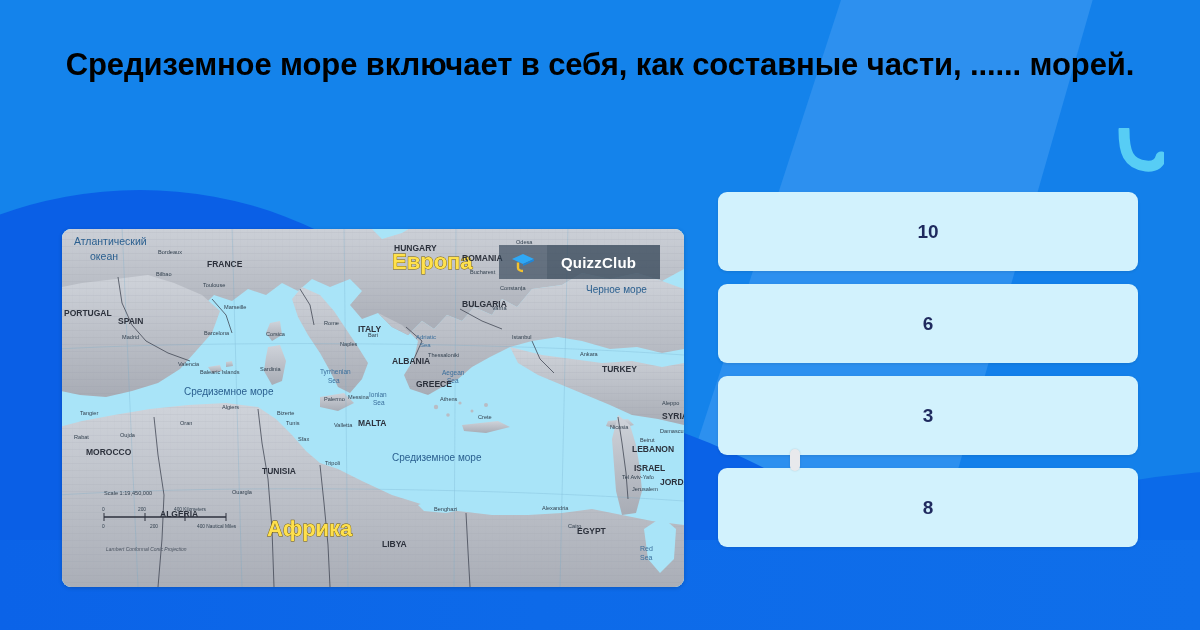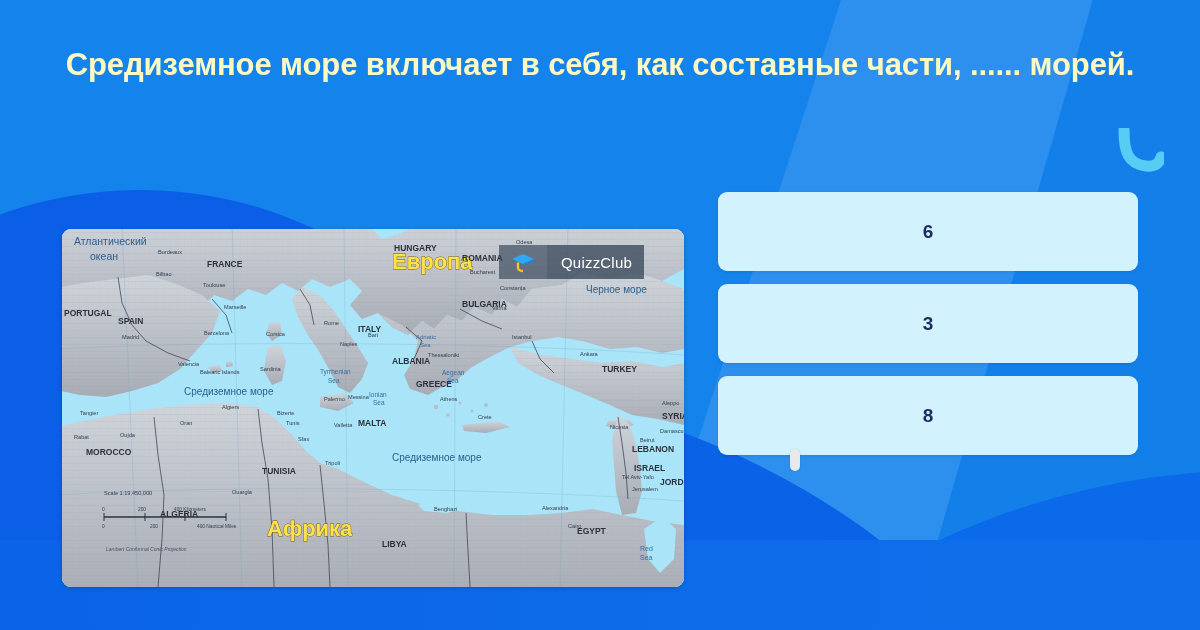--- a/index.html
+++ b/index.html
@@ -82,21 +82,21 @@
     background: #7ed6f7;
     opacity: .0;
   }
 
   
   #question {
     position: absolute;
     left: 60px; top: 44px;
     width: 1080px;
     text-align: center;
-    color: #fef9c3;
+    color: #000000;
     font-size: 31px;
     font-weight: bold;
     line-height: 1.33;
     letter-spacing: -0.1px;
     z-index: 6;
   }
 
   
   #map-panel {
     position: absolute;
@@ -122,23 +122,23 @@
   }
   .wm-logo {
     width: 48px;
     background: rgba(44,62,80,.62);
     display: flex; align-items: center; justify-content: center;
   }
   .wm-name {
     background: rgba(44,62,80,.72);
     color: #fff;
     font-size: 15px;
-    font-weight: normal;
+    font-weight: bold;
     display: flex; align-items: center;
-    padding: 0 12px 0 14px;
+    padding: 0 24px 0 14px;
     letter-spacing: .2px;
     white-space: nowrap;
   }
 
   
   #answers {
     position: absolute;
     left: 718px; top: 192px;
     width: 420px;
     z-index: 6;
@@ -438,19 +438,20 @@
           <path d="M2 8 L13 3 L24 8 L13 13 Z" fill="#2fa8f5"></path>
           <path d="M8 11.5 L8 17 C8 19 11 20 13 20" fill="none" stroke="#f2c230" stroke-width="2.4"></path>
           <path d="M13 13 L24 8 L24 10 L13 15 Z" fill="#1f86d8"></path>
         </svg>
       </div>
       <div class="wm-name">QuizzClub</div>
     </div>
   </div>
 
   <div id="answers">
+    <div class="answer">10</div>
     <div class="answer">6</div>
     <div class="answer">3</div>
     <div class="answer">8</div>
   </div>
 
   <div id="cursor-thumb"></div>
 </div>
 
 </body></html>

